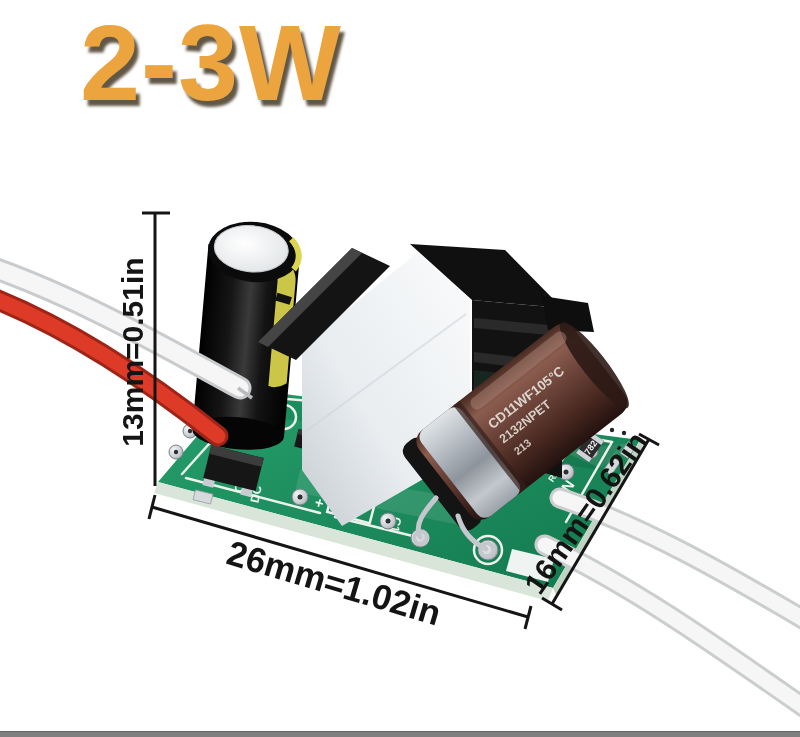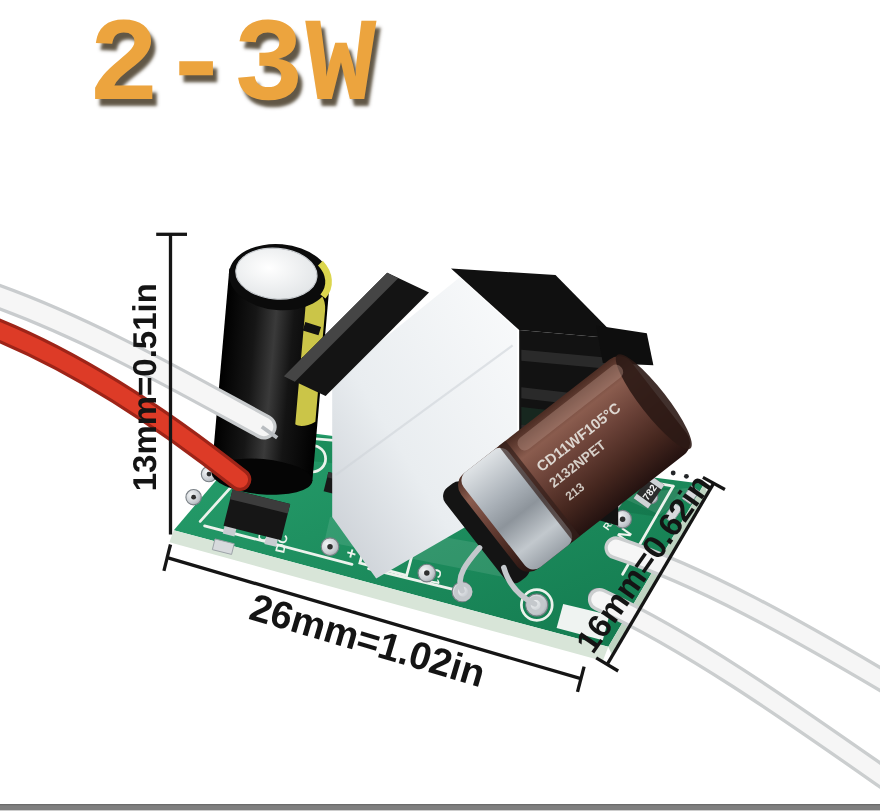--- a/index.html
+++ b/index.html
@@ -1,20 +1,20 @@
 <!DOCTYPE html>
 <html><head>
 <meta charset="utf-8">
 <style>
   html,body{margin:0;padding:0;background:#ffffff;}
   #stage{position:relative;width:800px;height:737px;background:#ffffff;overflow:hidden;
          font-family:"Liberation Sans",sans-serif;}
   .title{position:absolute;left:80px;top:6px;font-size:108px;font-weight:bold;
          color:#eca43e;letter-spacing:1px;line-height:1.05;
-         text-shadow:4px 6px 3px rgba(52,40,18,0.78);font-family:Liberation Mono, monospace;}
+         text-shadow:4px 6px 3px rgba(52,40,18,0.78);}
   .dim{position:absolute;font-weight:bold;color:#141414;white-space:nowrap;
        transform-origin:center center;}
   .dim-h{left:133px;top:352px;font-size:30px;transform:translate(-50%,-50%) rotate(-90deg);}
   .dim-l{left:334px;top:583px;font-size:35px;transform:translate(-50%,-50%) rotate(16.5deg);}
   .dim-w{left:586px;top:513px;font-size:30px;transform:translate(-50%,-50%) rotate(-55deg);}
   .bottombar{position:absolute;left:0;top:731px;width:800px;height:6px;
              background:#7f7f7f;border-top:1px solid #686868;box-sizing:border-box;}
   svg{position:absolute;left:0;top:0;}
   svg text{font-family:"Liberation Sans",sans-serif;}
 </style>

